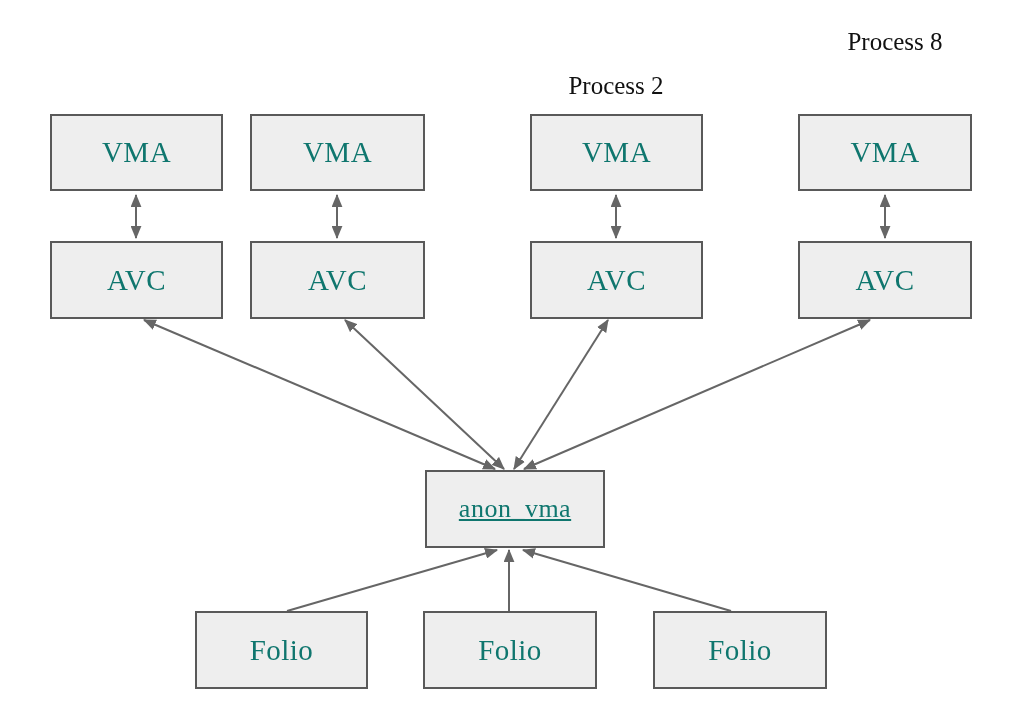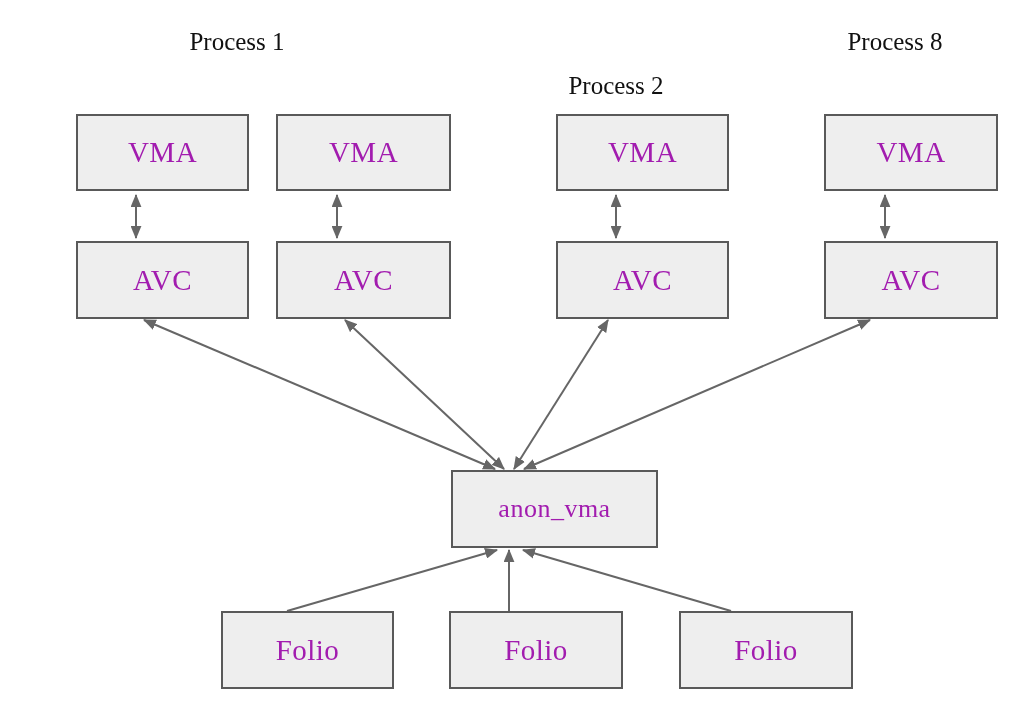--- a/index.html
+++ b/index.html
@@ -18,23 +18,22 @@
   }
   .node {
     position: absolute;
     box-sizing: border-box;
     background: #eeeeee;
     border: 2px solid #595959;
     display: flex;
     align-items: center;
     justify-content: center;
     font-size: 29px;
-    color: #a21caf;
+    color: #0f766e;
     letter-spacing: 0.5px;
-    margin-left: 26px;
   }
   .node.anon { font-size: 26px; }
   .process-label {
     position: absolute;
     width: 220px;
     text-align: center;
     font-size: 25px;
     color: #111111;
   }
 </style>
@@ -60,21 +59,20 @@
       <line x1="345" y1="320" x2="504" y2="469" marker-start="url(#arrow)" marker-end="url(#arrow)"></line>
       <line x1="608" y1="320" x2="514" y2="469" marker-start="url(#arrow)" marker-end="url(#arrow)"></line>
       <line x1="870" y1="320" x2="524" y2="469" marker-start="url(#arrow)" marker-end="url(#arrow)"></line>
 
       <line x1="287" y1="611" x2="497" y2="550" marker-end="url(#arrow)"></line>
       <line x1="509" y1="611" x2="509" y2="550" marker-end="url(#arrow)"></line>
       <line x1="731" y1="611" x2="523" y2="550" marker-end="url(#arrow)"></line>
     </g>
   </svg>
 
-  <div class="process-label" style="left:127px; top:28px;">Process 1</div>
   <div class="process-label" style="left:506px; top:28px;margin-top:44px;">Process 2</div>
   <div class="process-label" style="left:785px; top:28px;">Process 8</div>
 
   <div class="node" style="left:50px; top:114px; width:173px; height:77px;">
     <span>VMA</span>
   </div>
   <div class="node" style="left:250px; top:114px; width:175px; height:77px;">
     <span>VMA</span>
   </div>
   <div class="node" style="left:530px; top:114px; width:173px; height:77px;">
@@ -90,21 +88,21 @@
   <div class="node" style="left:250px; top:241px; width:175px; height:78px;">
     <span>AVC</span>
   </div>
   <div class="node" style="left:530px; top:241px; width:173px; height:78px;">
     <span>AVC</span>
   </div>
   <div class="node" style="left:798px; top:241px; width:174px; height:78px;">
     <span>AVC</span>
   </div>
 
-  <div class="node anon" style="left:425px; top:470px; width:207px; height:78px;">
+  <div class="node anon" style="left:425px; top:470px; width:180px; height:78px;text-decoration:underline;">
     <span>anon_vma</span>
   </div>
 
   <div class="node" style="left:195px; top:611px; width:173px; height:78px;">
     <span>Folio</span>
   </div>
   <div class="node" style="left:423px; top:611px; width:174px; height:78px;">
     <span>Folio</span>
   </div>
   <div class="node" style="left:653px; top:611px; width:174px; height:78px;">

